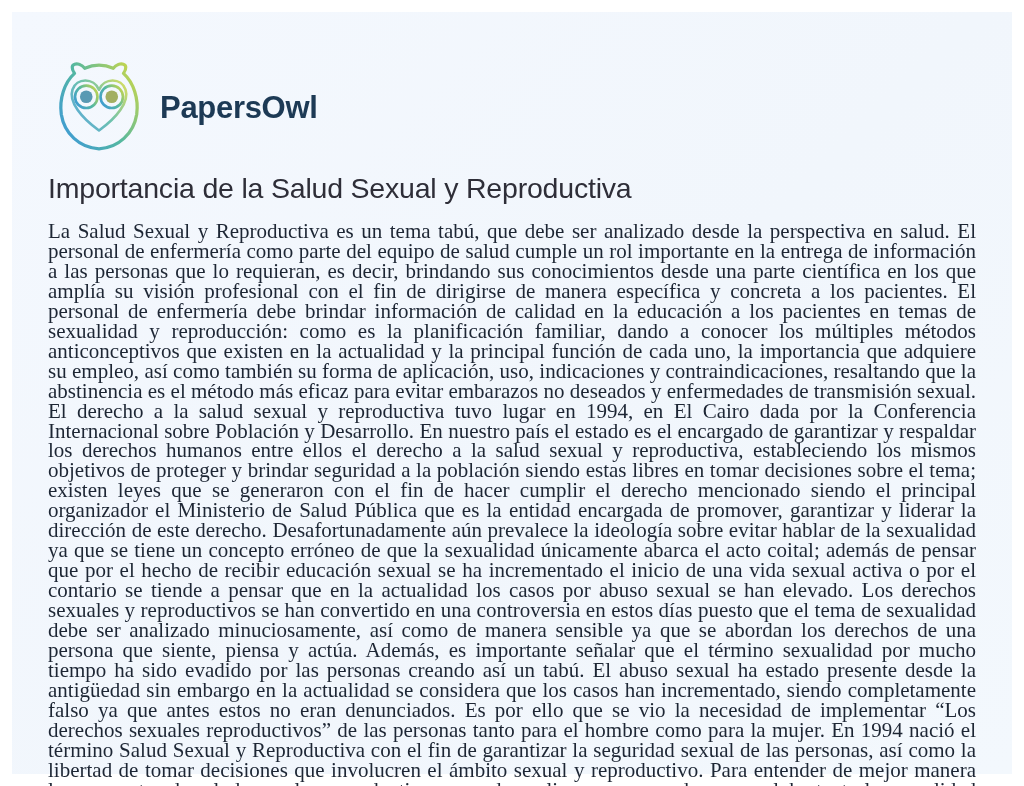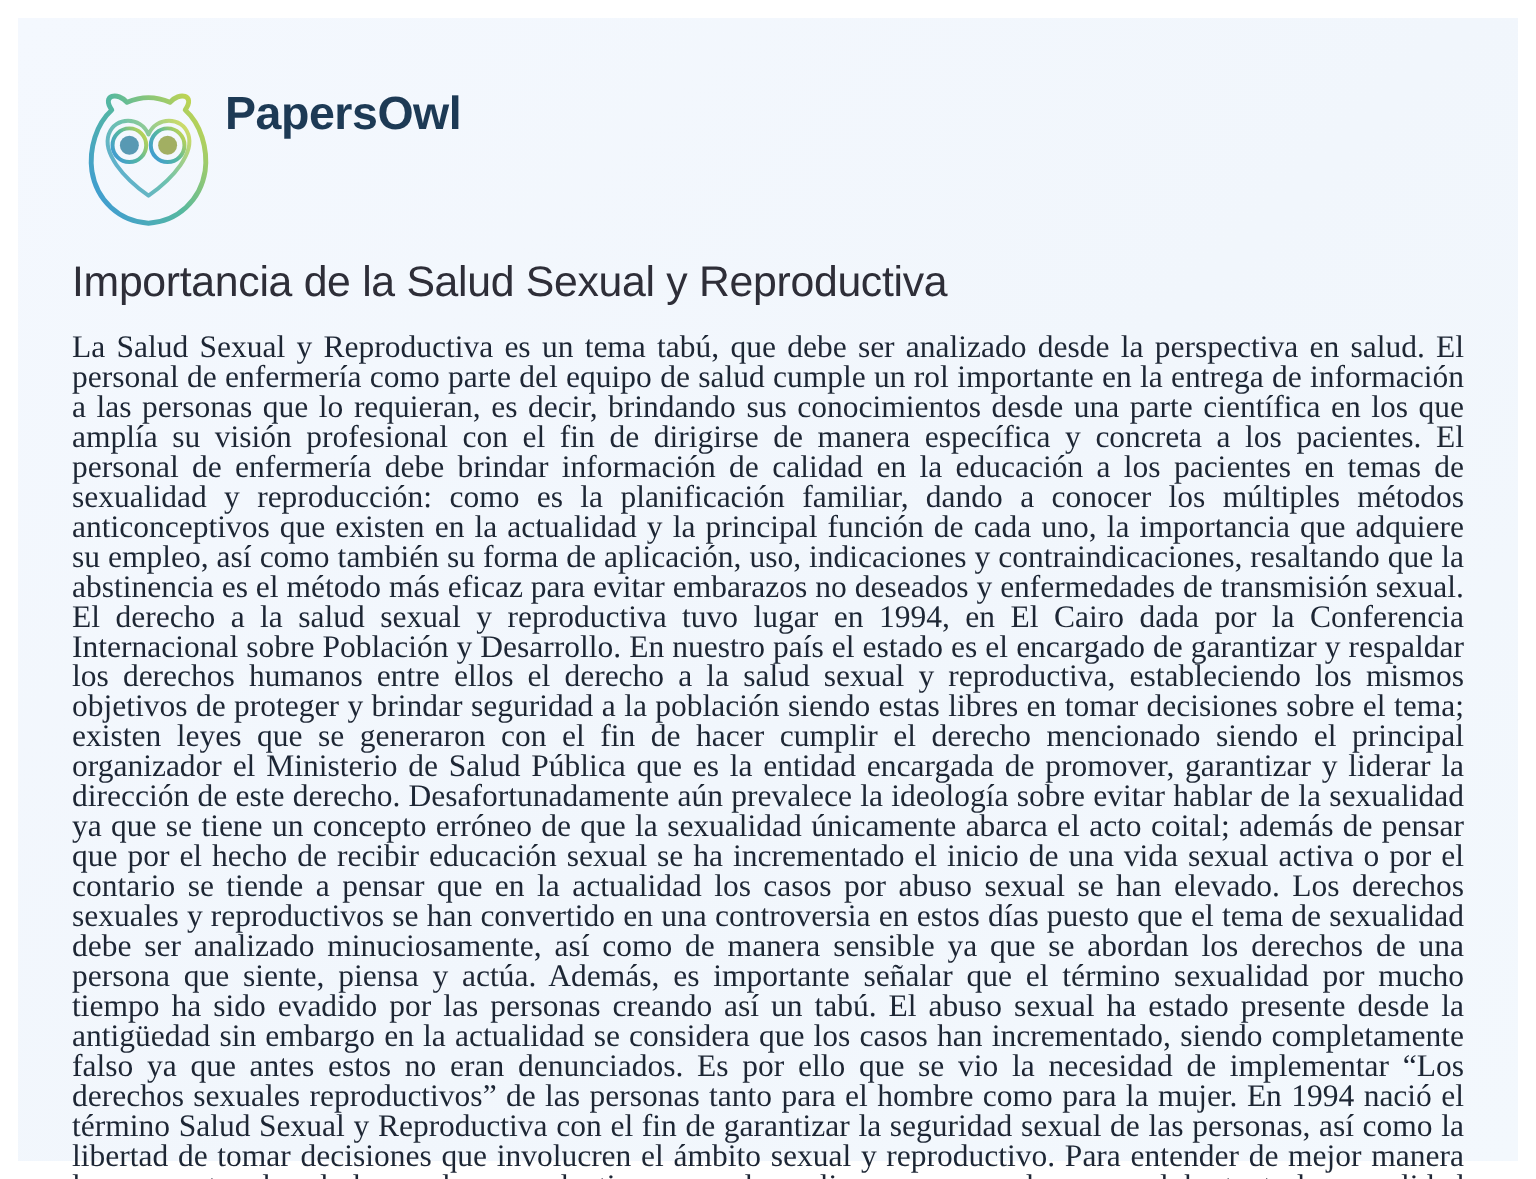--- a/index.html
+++ b/index.html
@@ -14,20 +14,22 @@
     position: absolute;
     left: 12px;
     top: 12px;
     width: 1000px;
     height: 762px;
     background: linear-gradient(135deg, #f4f8fe 0%, #f1f6fc 55%, #f3f8fd 100%);
     padding: 44px 36px 0 36px;
   }
   .header {
     display: flex;
+    align-items: center;
+    gap: 10px;
     height: 102px;
   }
   .logo-wrap {
     width: 102px;
     height: 102px;
     flex: 0 0 auto;
   }
   .logo-wrap svg { width: 100%; height: 100%; }
   .brand-col { display: flex; flex-direction: column; padding-top: 2px; }
   .brand-name {

